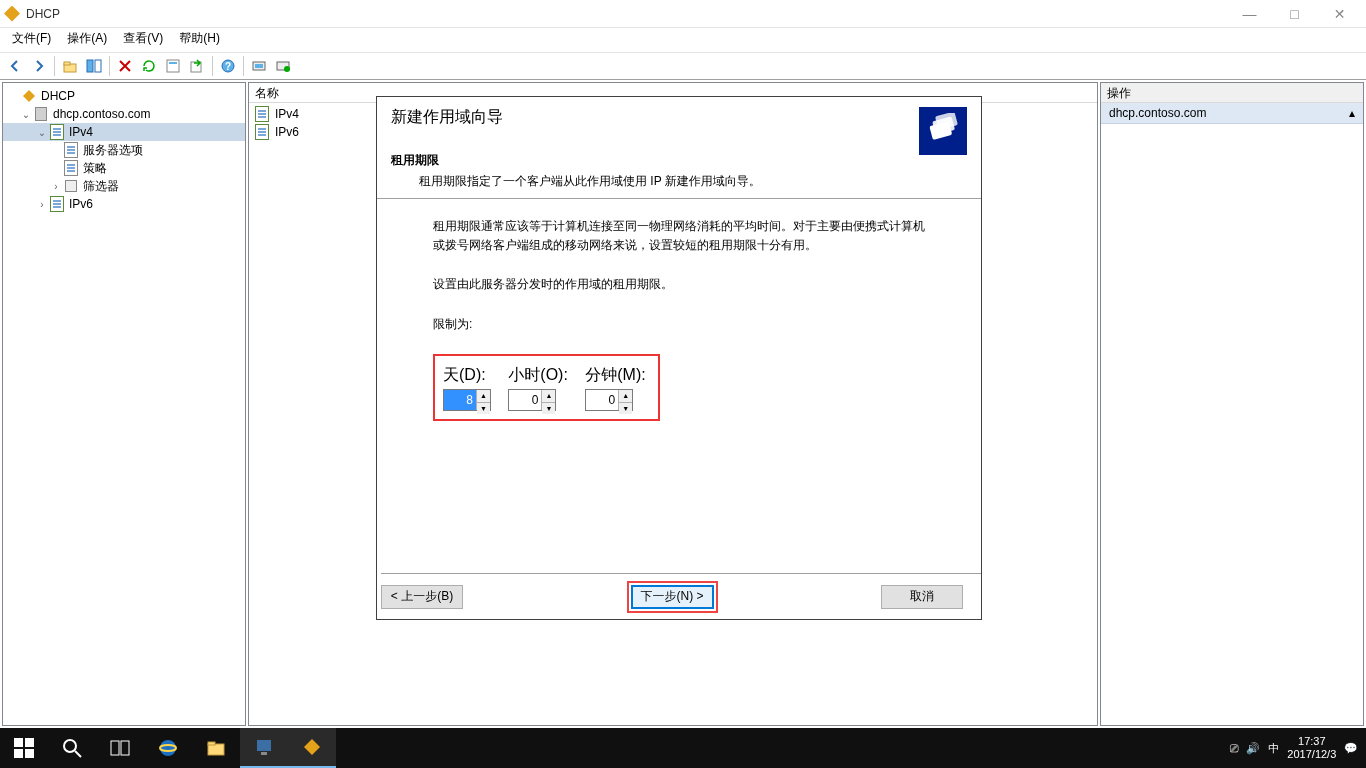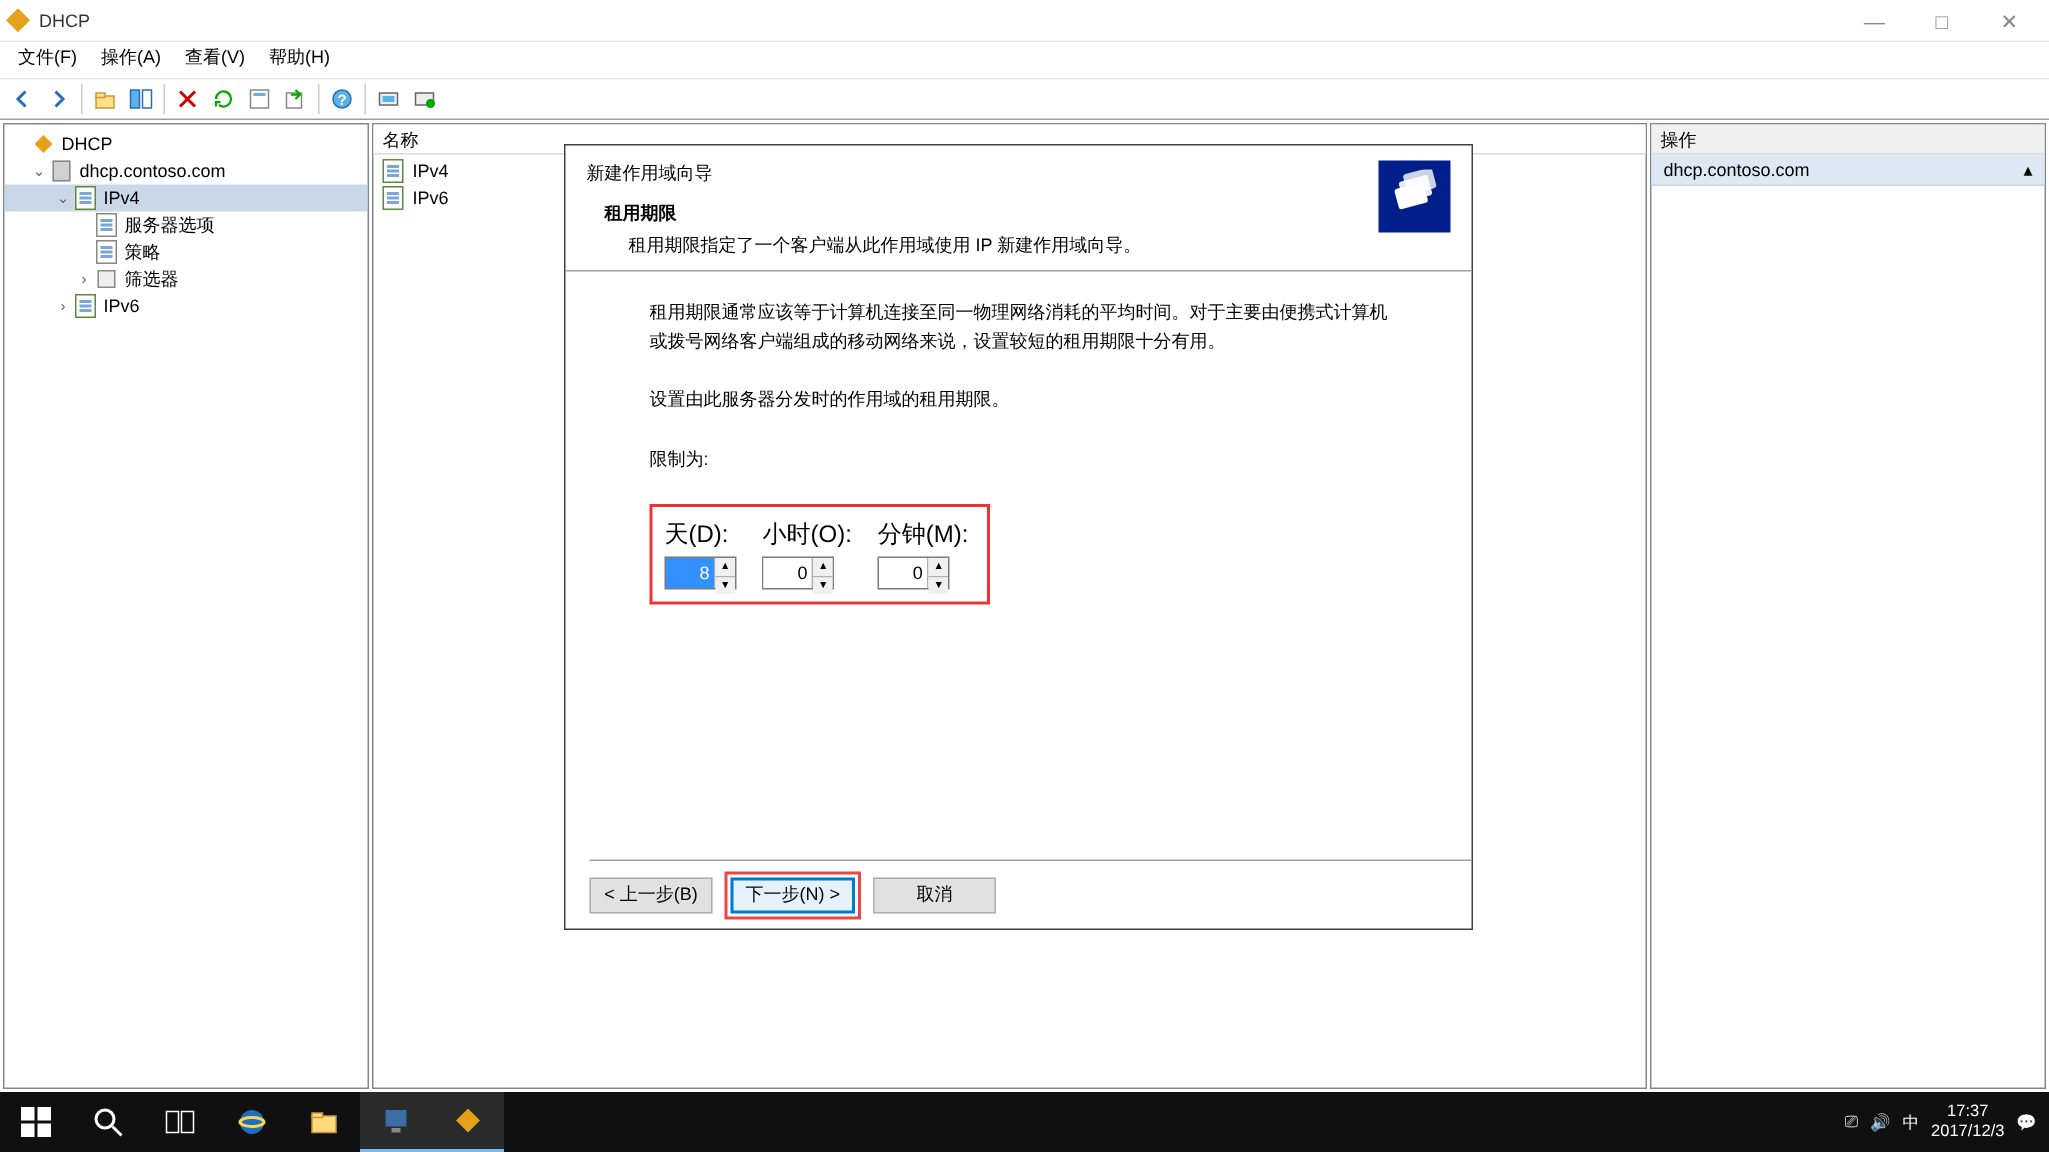--- a/index.html
+++ b/index.html
@@ -42,38 +42,38 @@
 
 .right-panel { width: 264px; border: 1px solid #828790; margin: 2px; background: #fff; font-size: 12px; }
 .right-header { height: 20px; background: #f0f0f0; border-bottom: 1px solid #d9d9d9; padding: 2px 6px; font-weight: normal; }
 .right-section { background: #dde8f4; padding: 3px 8px; border-bottom: 1px solid #c5d3e2; display: flex; justify-content: space-between; align-items: center; }
 .right-item { padding: 4px 16px; display: flex; justify-content: space-between; }
 
 
 .wizard { position: absolute; left: 376px; top: 96px; width: 606px; height: 524px; background: #fff; border: 1px solid #404040; }
 .wizard-head { padding: 10px 14px 8px 14px; display: flex; }
 .wizard-head-text { flex: 1; }
-.wizard-title { font-size: 12px; color: #000; margin-bottom: 10px; }
-.wizard-sub { font-size: 12px; font-weight: bold; margin-left: 12px; margin-bottom: 4px; }
+.wizard-title { font-size: 16px; color: #000; margin-bottom: 24px; }
+.wizard-sub { font-size: 12px; font-weight: bold; margin-bottom: 4px; }
 .wizard-desc { font-size: 12px; margin-left: 28px; color: #000; }
 .wizard-icon { width: 48px; height: 48px; background: #001f8b; display: flex; align-items: center; justify-content: center; }
 .wizard-icon svg { width: 36px; height: 36px; }
 .wizard-sep { height: 1px; background: #a0a0a0; margin: 0; }
 .wizard-body { padding: 18px 56px 0 56px; font-size: 12px; line-height: 1.6; color: #000; }
 .wizard-body .para { margin-bottom: 20px; }
 .duration-box { border: 2px solid #e33; display: inline-block; padding: 6px 12px 8px 8px; }
 .duration-block { display: inline-block; margin-right: 14px; vertical-align: top; }
 .duration-label { font-size: 16px; display: block; margin-bottom: 2px; }
 .spinner { display: flex; border: 1px solid #7a7a7a; width: 48px; height: 22px; }
 .spinner input { width: 32px; border: none; text-align: right; font-size: 12px; padding-right: 3px; outline: none; }
 .spinner input.sel { background: #3390ff; color: #fff; }
 .spinner .spin-btns { width: 16px; border-left: 1px solid #b0b0b0; display: flex; flex-direction: column; }
 .spinner .spin-up, .spinner .spin-down { flex: 1; display: flex; align-items: center; justify-content: center; font-size: 7px; background: #f0f0f0; cursor: pointer; }
 .spinner .spin-up { border-bottom: 1px solid #b0b0b0; }
-.wizard-footer { position: absolute; bottom: 0; left: 16px; right: 0; height: 46px; border-top: 1px solid #a0a0a0; display: flex; justify-content: flex-start; align-items: center; padding-right: 18px; gap: 8px; }
+.wizard-footer { position: absolute; bottom: 0; left: 4px; right: 0; height: 46px; border-top: 1px solid #a0a0a0; display: flex; justify-content: space-between; align-items: center; padding-right: 18px; gap: 8px; }
 .wizard-footer .wbtn { min-width: 82px; height: 24px; font-size: 12px; background: #e1e1e1; border: 1px solid #adadad; cursor: pointer; padding: 0 8px; }
 .next-wrap { border: 2px solid #ef4444; padding: 2px; text-decoration: underline; }
 .wizard-footer .wbtn.next { border: 2px solid #0078d7; background: #e5f1fb; }
 
 
 .taskbar { position: absolute; bottom: 0; left: 0; right: 0; height: 40px; background: #101010; display: flex; align-items: center; }
 .task-btn { width: 48px; height: 40px; display: flex; align-items: center; justify-content: center; cursor: pointer; }
 .task-btn.active { background: #2a2a2a; border-bottom: 2px solid #76b9ed; }
 .task-btn svg { width: 20px; height: 20px; }
 .tray { margin-left: auto; display: flex; align-items: center; color: #fff; font-size: 11px; padding-right: 8px; gap: 8px; }

